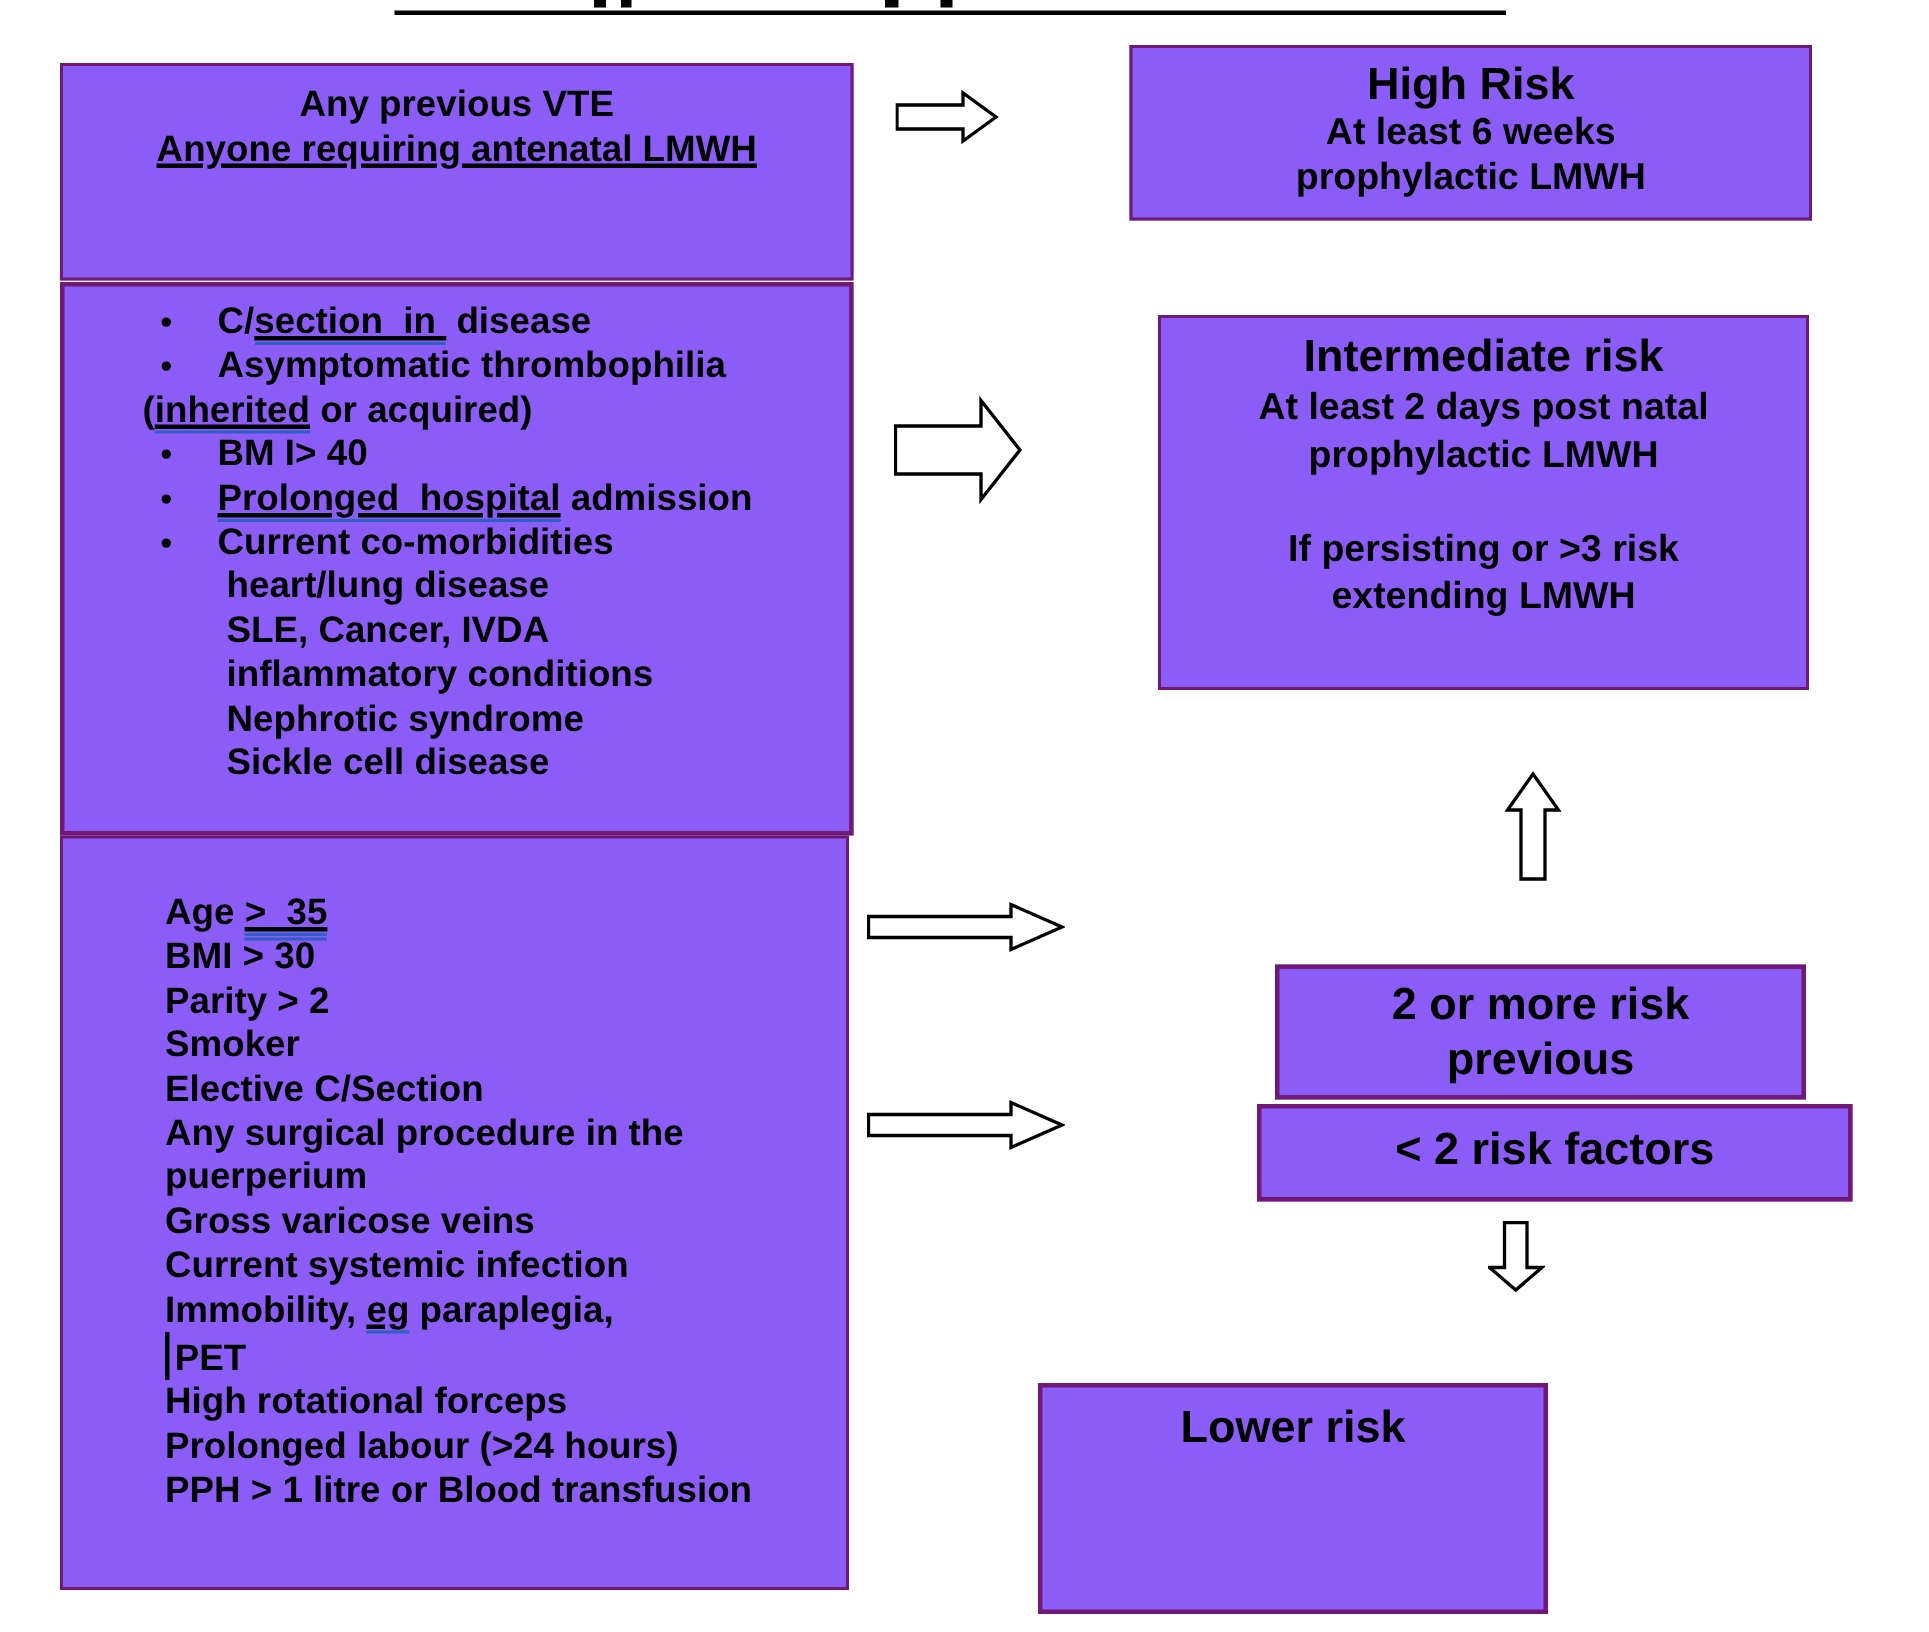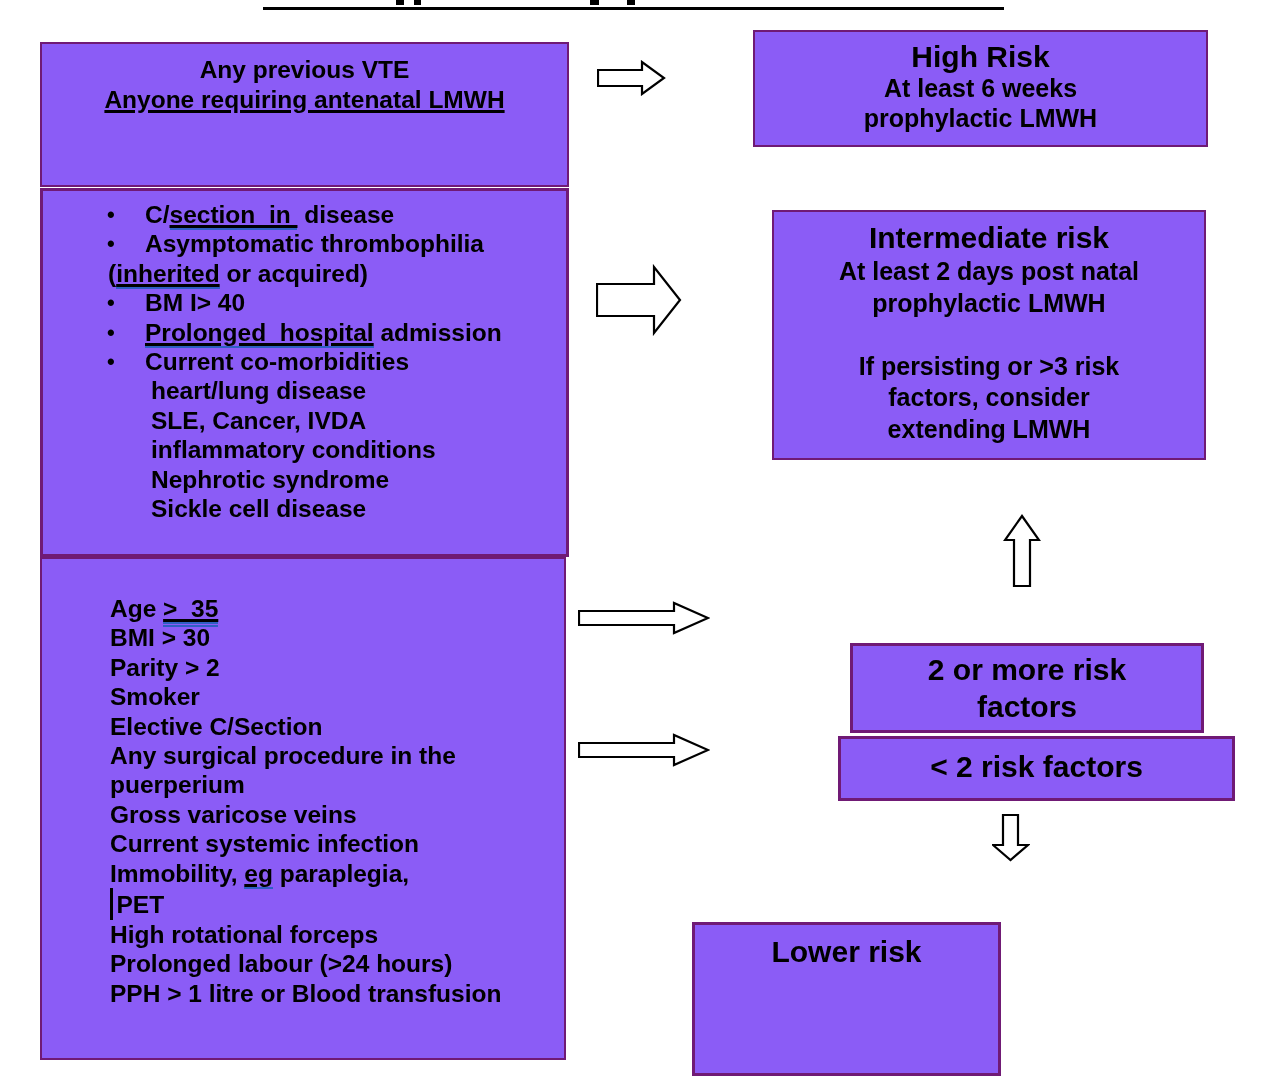--- a/index.html
+++ b/index.html
@@ -21,38 +21,38 @@
   .f2 { left:151px; width:7px; }
   .f3 { left:327px; width:9px; }
   .f4 { left:364px; width:8px; }
 
   
   .box1 { left:40px; top:42px; width:529px; height:145px; padding-top:11px;
           text-align:center; font-size:24.5px; line-height:30px; }
   .box2 { left:40px; top:188px; width:529px; height:369px; border-width:3px;
           font-size:24.5px; line-height:29.4px; padding-top:9px; }
   .box2 .line { padding-left:102px; position:relative; }
-  .box2 .line.indent-hang { padding-left:65px; }
+  .box2 .line.indent-hang { padding-left:52px; }
   .box2 .line.indent-sub  { padding-left:108px; }
   .bullet { position:absolute; left:64px; top:0; font-size:22px; }
   .box3 { left:40px; top:557px; width:526px; height:503px; padding-top:35px;
           font-size:24.5px; line-height:29.4px; }
   .box3 .line { padding-left:68px; }
   .box3 .line.indent-space { padding-left:75px; }
 
   
   .box-high  { left:753px; top:30px;  width:455px; height:117px; text-align:center;
                font-size:25px; line-height:29.5px; padding-top:8px; border-width:2.5px; }
   .box-inter { left:772px; top:210px; width:434px; height:250px; text-align:center;
                font-size:25px; line-height:31.5px; padding-top:8px; }
   .box-2plus { left:850px; top:611px; width:354px; height:90px;  text-align:center;
                font-size:30px; line-height:37px; padding-top:5px; border-width:3px;margin-top:32px; }
   .box-less2 { left:838px; top:736px; width:397px; height:65px;  text-align:center;
                font-size:30px; line-height:34px; padding-top:11px; border-width:3px; }
-  .box-lower { left:692px; top:922px; width:309px; height:154px; text-align:center;
+  .box-lower { left:692px; top:922px; width:340px; height:154px; text-align:center;
                font-size:25px; line-height:30px;  padding-top:9px; border-width:3px; }
   .box-title { font-size:30px; line-height:34px; }
   .box-inter .box-title, .box-lower .box-title { line-height:36px; }
 
   
   .u-k  { text-decoration:underline; text-decoration-thickness:2.5px; }
   .u-b1, .u-b2 { position:relative; text-decoration:underline; text-decoration-thickness:2.5px; }
   .u-b1::after, .u-b2::after {
     content:""; position:absolute; left:0; right:0; bottom:-2px; height:2px; background:var(--blue);
   }
@@ -122,28 +122,27 @@
       </div>
   </div>
 
   <div class="box box-inter">
     <div class="box-title">Intermediate risk</div>
     <div>
         <div class="line">At least 2 days post natal</div>
         <div class="line">prophylactic LMWH</div>
         <div class="line">&nbsp;</div>
         <div class="line">If persisting or &gt;3 risk</div>
-        <div class="line">factors, consider</div>
         <div class="line">extending LMWH</div>
       </div>
   </div>
 
   <div class="box box-2plus">
       <div class="line">2 or more risk</div>
-      <div class="line">factors</div>
+      <div class="line">previous</div>
     </div>
 
   <div class="box box-less2">
       <div class="line">&lt; 2 risk factors</div>
     </div>
 
   <div class="box box-lower">
     <div class="box-title">Lower risk</div>
   </div>
 

